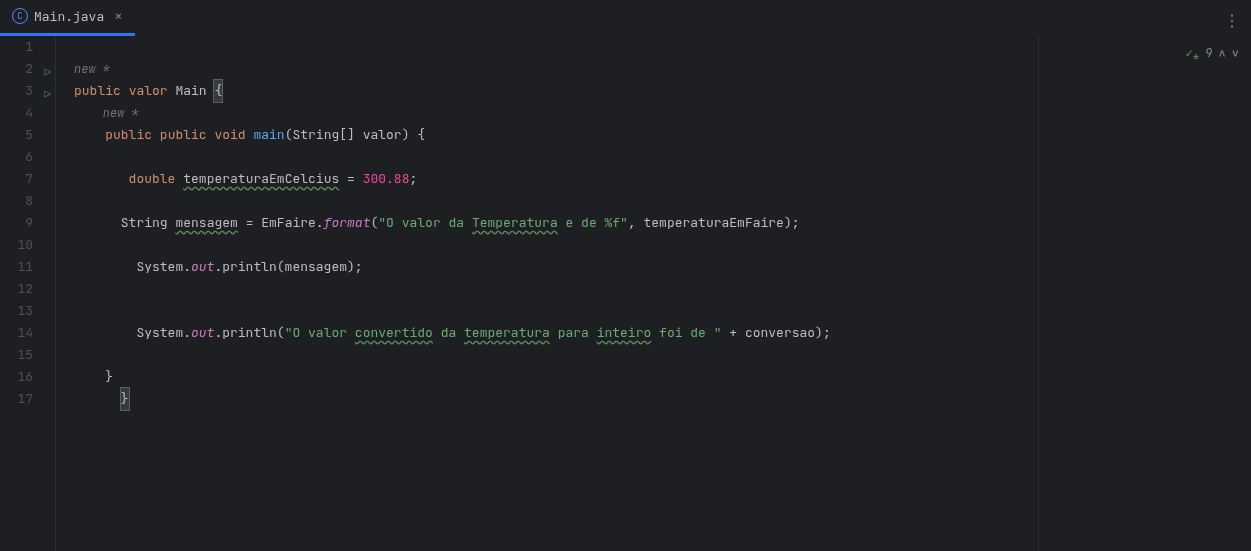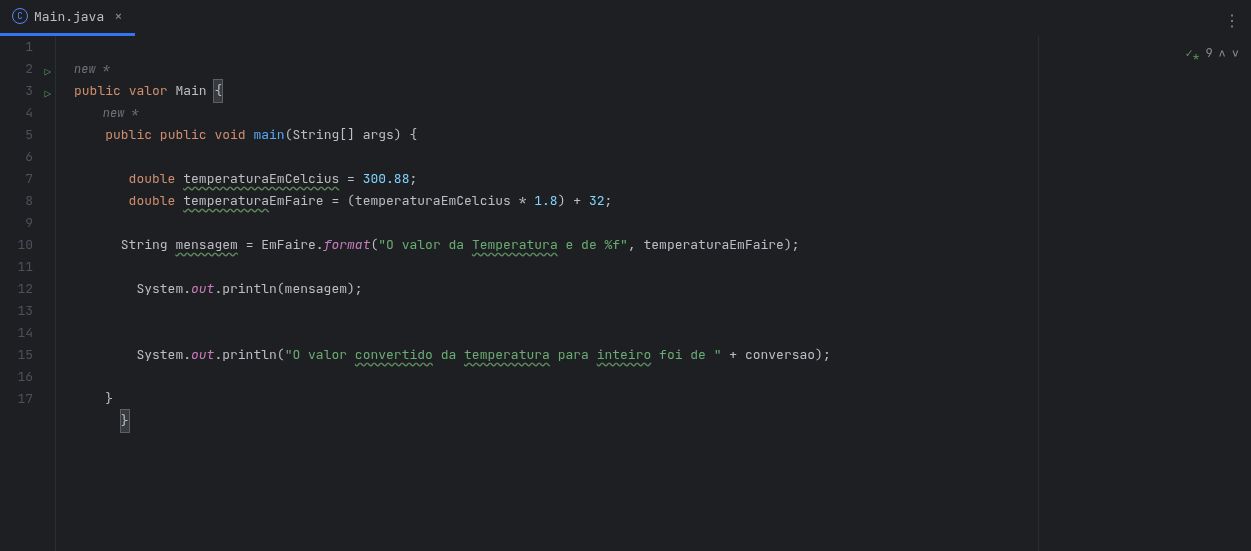--- a/index.html
+++ b/index.html
@@ -94,21 +94,21 @@
   padding-top: 0;
   position: relative;
 }
 .code-line {
   height: 22px;
   line-height: 22px;
   white-space: pre;
   font-size: 13px;
 }
 .kw { color: #cf8e6d; }
-.num { color: #7dd3fc; }
+.num { color: #ec4899; }
 .str { color: #6aab73; }
 .method { color: #56a8f5; }
 .italic { font-style: italic; color: #c77dbb; }
 .new-star { color: #6f737a; font-size: 12px; font-style: italic; }
 .underline-green { text-decoration: underline wavy #5e8c5e; text-underline-offset: 3px; }
 .right-line {
   position: absolute;
   left: 1038px;
   top: 36px;
   bottom: 0;
@@ -173,24 +173,23 @@
     <div class="line-num">15</div>
     <div class="line-num">16</div>
     <div class="line-num">17</div>
   </div>
   <div class="gutter-margin"></div>
   <div class="code-area">
     <div class="code-line"></div>
     <div class="code-line new-star">new *</div>
     <div class="code-line"><span class="kw">public</span> <span class="kw">valor</span> <span>Main</span> <span class="cursor-block">{</span></div>
     <div class="code-line new-star">    <span>new *</span></div>
-    <div class="code-line">    <span class="kw">public</span> <span class="kw">public</span> <span class="kw">void</span> <span class="method">main</span><span>(String[] args) {</span></div>
+    <div class="code-line">    <span class="kw">public</span> <span class="kw">public</span> <span class="kw">void</span> <span class="method">main</span><span>(String[] valor) {</span></div>
     <div class="code-line"></div>
     <div class="code-line">       <span class="kw">double</span> <span class="underline-green">temperaturaEmCelcius</span><span> = </span><span class="num">300.88</span><span>;</span></div>
-    <div class="code-line">       <span class="kw">double</span> <span><span class="underline-green">temperatura</span>EmFaire</span><span> = (temperaturaEmCelcius * </span><span class="num">1.8</span><span>) + </span><span class="num">32</span><span>;</span></div>
     <div class="code-line"></div>
     <div class="code-line">      <span>String</span> <span class="underline-green">mensagem</span><span> = EmFaire.</span><span class="italic">format</span><span>(</span><span class="str">"O valor da </span><span class="str underline-green">Temperatura</span><span class="str"> e de %f"</span><span>, temperaturaEmFaire);</span></div>
     <div class="code-line"></div>
     <div class="code-line">       <span> System.</span><span class="italic">out</span><span>.println(mensagem);</span></div>
     <div class="code-line"></div>
     <div class="code-line"></div>
     <div class="code-line">       <span> System.</span><span class="italic">out</span><span>.println(</span><span class="str">"O valor </span><span class="str underline-green">convertido</span><span class="str"> da </span><span class="str underline-green">temperatura</span><span class="str"> para </span><span class="str underline-green">inteiro</span><span class="str"> foi de "</span><span> + conversao);</span></div>
     <div class="code-line"></div>
     <div class="code-line">    <span>}</span></div>
     <div class="code-line">      <span class="cursor-block">}</span></div>

